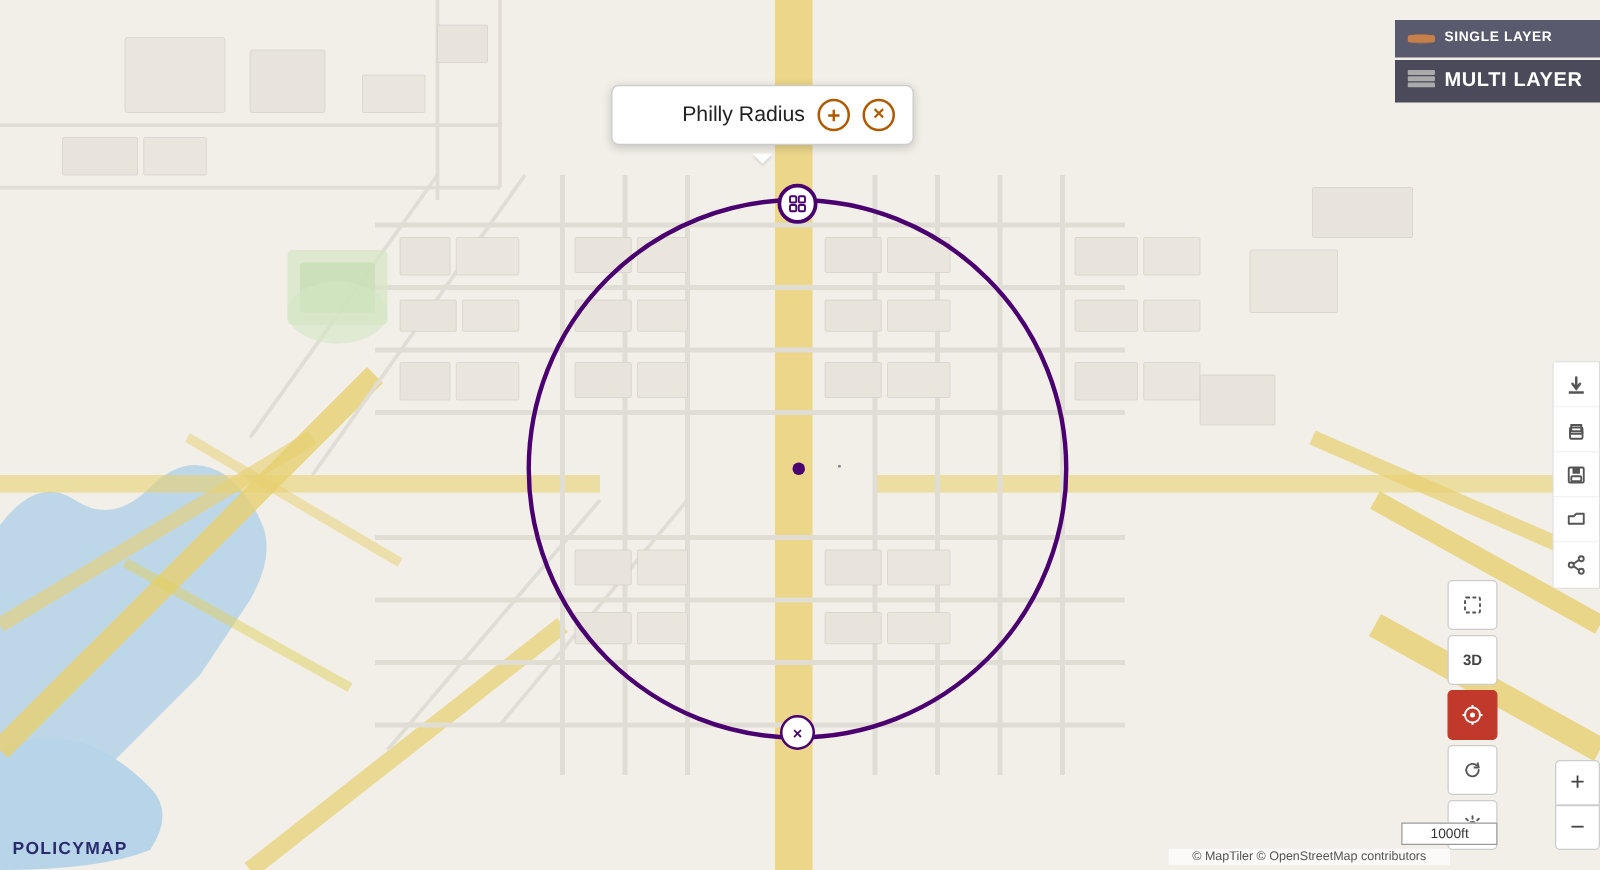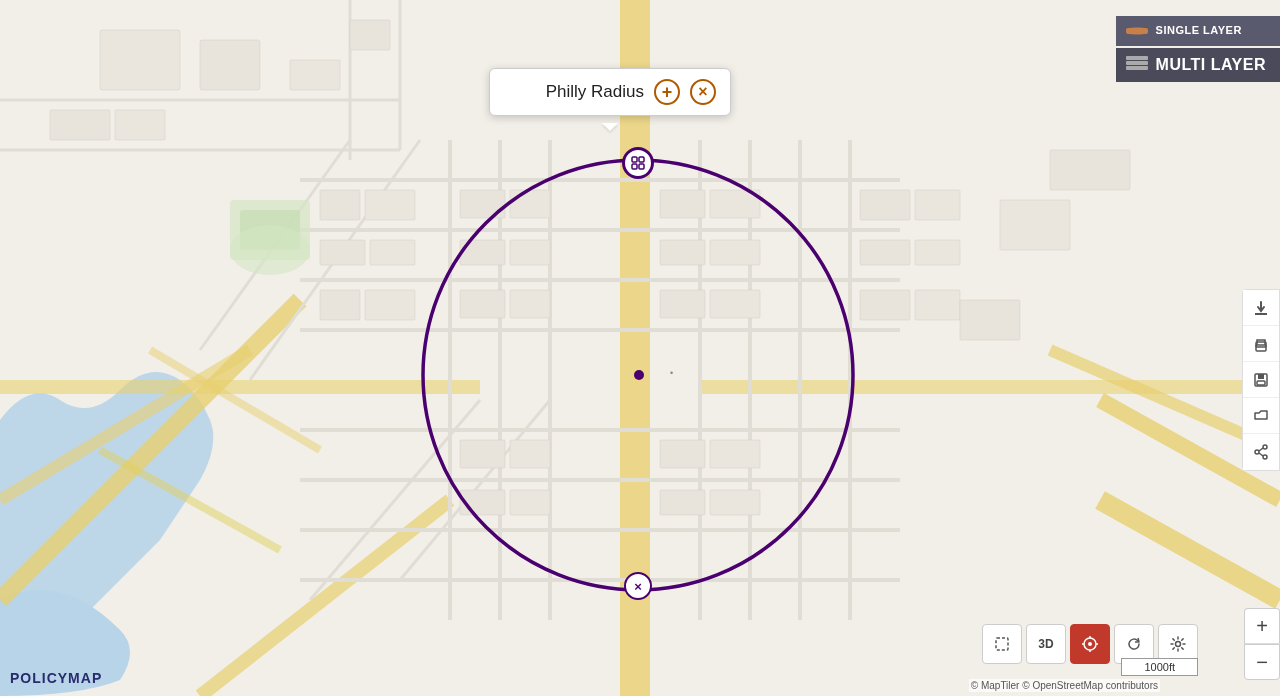--- a/index.html
+++ b/index.html
@@ -191,21 +191,21 @@
 
     
     #attribution {
       position: absolute;
       bottom: 4px;
       right: 120px;
       font-size: 10px;
       color: #555;
       z-index: 100;
       background: rgba(255,255,255,0.7);
-      padding: 1px 2px;
+      padding: 1px 19px;
     }
 
     
     #logo {
       position: absolute;
       bottom: 10px;
       left: 10px;
       font-size: 14px;
       font-weight: 700;
       color: #2a2a6e;
@@ -439,21 +439,21 @@
       <svg width="18" height="18" viewBox="0 0 18 18">
         <circle cx="13" cy="4" r="2" fill="none" stroke="#555" stroke-width="1.5"></circle>
         <circle cx="13" cy="14" r="2" fill="none" stroke="#555" stroke-width="1.5"></circle>
         <circle cx="5" cy="9" r="2" fill="none" stroke="#555" stroke-width="1.5"></circle>
         <line x1="7" y1="8" x2="11" y2="5" stroke="#555" stroke-width="1.5"></line>
         <line x1="7" y1="10" x2="11" y2="13" stroke="#555" stroke-width="1.5"></line>
       </svg>
     </div>
   </div>
 
-  <div id="bottom-toolbar" style="bottom: 32px; right: 82px; display: flex; gap: 4px; position: absolute; z-index: 100;">
+  <div id="bottom-toolbar" style="bottom: 16px; right: 82px; display: flex; gap: 4px; position: absolute; z-index: 100; flex-direction: column;">
     <div class="bottom-btn">
       <svg width="18" height="18" viewBox="0 0 18 18">
         <rect x="3" y="3" width="12" height="12" rx="1" fill="none" stroke="#555" stroke-width="1.5" stroke-dasharray="3,2"></rect>
       </svg>
     </div>
     <div class="bottom-btn" style="font-size:12px; font-weight:600; color:#444;">
       <span>3D</span>
     </div>
     <div class="bottom-btn" style="background:#c0392b; border-color:#c0392b;">
       <svg width="18" height="18" viewBox="0 0 18 18">

